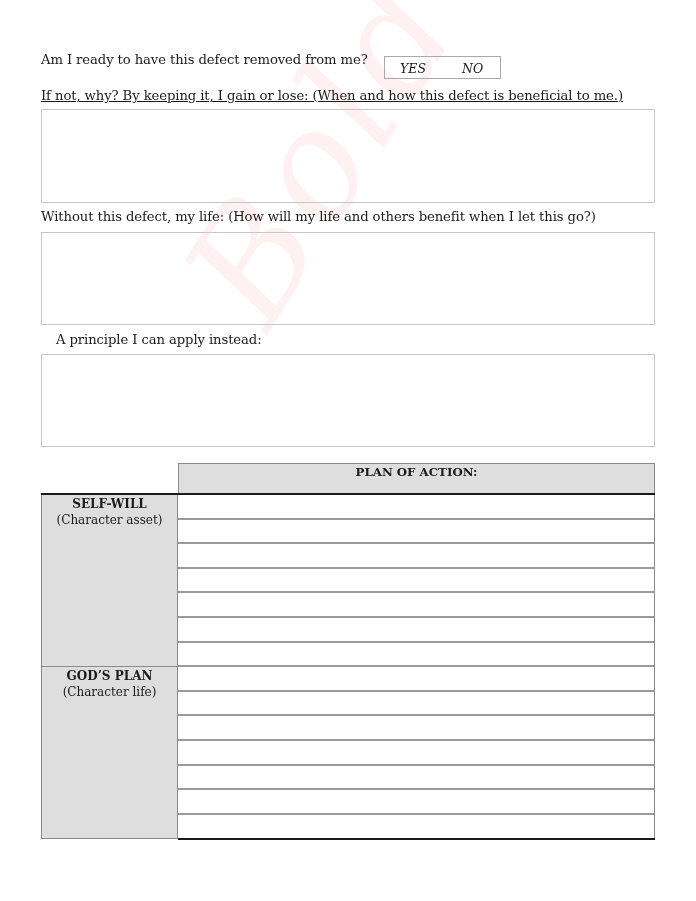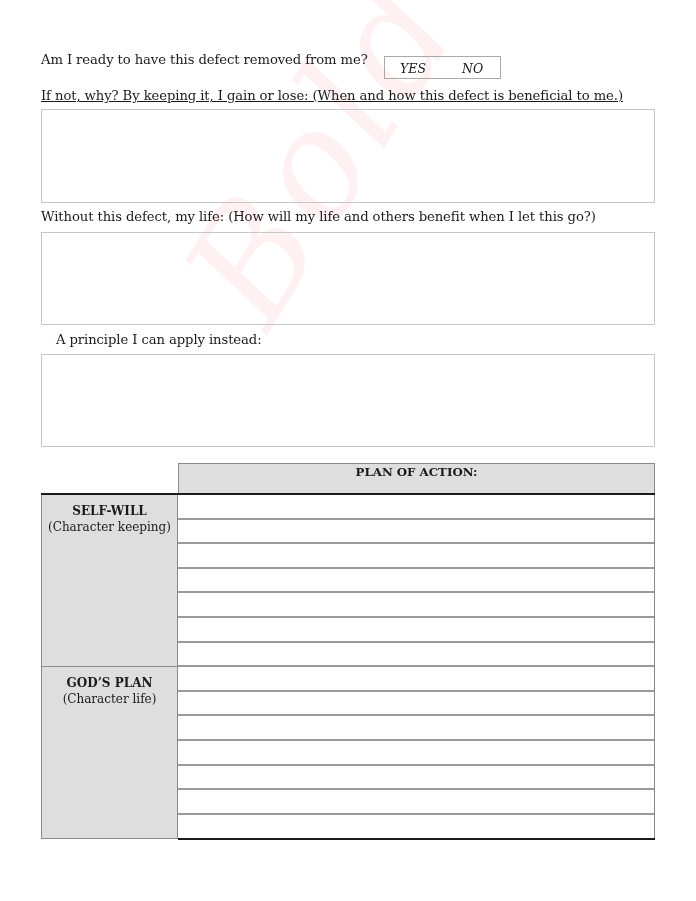--- a/index.html
+++ b/index.html
@@ -15,21 +15,21 @@
       box-sizing: border-box; background: transparent; }
     .box textarea { width: 100%; height: 100%; border: none; resize: none; background: transparent;
       outline: none; box-sizing: border-box; padding: 6px; font-family: "DejaVu Serif", serif; font-size: 13px; }
     .th { position: absolute; left: 178px; top: 463px; width: 477px; height: 31px;
       background: #dedede; border: 1px solid #8a8a8a; border-bottom: none; box-sizing: border-box;
       text-align: center; font-size: 11.8px; line-height: 13px; padding-top: 2px; }
     .th b { display: block; font-weight: bold; text-align: center; }
     .hline-black { position: absolute; height: 2px; background: #1a1a1a; }
     .side { position: absolute; left: 41px; width: 137px; background: #dedede;
       border-left: 1px solid #8a8a8a; border-right: 1px solid #8a8a8a; box-sizing: border-box;
-      text-align: center; font-size: 12px; line-height: 16px; padding-top: 8px; }
+      text-align: center; font-size: 12px; line-height: 16px; padding-top: 1px; }
     .side b { display: block; font-weight: bold; }
     .rows { position: absolute; left: 178px; top: 495px; width: 477px; border-right: 1px solid #8a8a8a; box-sizing: border-box; }
     .row { height: 24.6px; border-bottom: 2px solid #9a9a9a; box-sizing: border-box; }
     .row:last-child { border-bottom: none; }
     .row input { width: 100%; height: 100%; border: none; outline: none; background: transparent;
       font-family: "DejaVu Serif", serif; font-size: 12px; padding: 0 6px; box-sizing: border-box; }
     .watermark { position: absolute; left: 150px; top: 260px; font-family: "DejaVu Serif", serif;
       font-style: italic; font-size: 150px; color: rgba(255, 120, 130, 0.10); transform: rotate(-58deg);
       transform-origin: left top; white-space: nowrap; pointer-events: none; letter-spacing: 6px; }
   </style>
@@ -59,21 +59,21 @@
   <textarea style=""></textarea>
 </div>
 
 <div class="th">
   <b>PLAN OF ACTION:</b>
 </div>
 <div class="hline-black" style="left:41px; top:493px; width:614px;"></div>
 
 <div class="side" style="top:495px; height:172px; border-bottom:1px solid #8a8a8a;">
   <b>SELF-WILL</b>
-  <span>(Character keeping)</span>
+  <span>(Character asset)</span>
 </div>
 <div class="side" style="top:667px; height:172px; border-bottom:1px solid #8a8a8a;">
   <b>GOD’S PLAN</b>
   <span>(Character life)</span>
 </div>
 
 <div class="rows">
   <div class="row"><input style=""></div>
   <div class="row"><input style=""></div>
   <div class="row"><input style=""></div>

